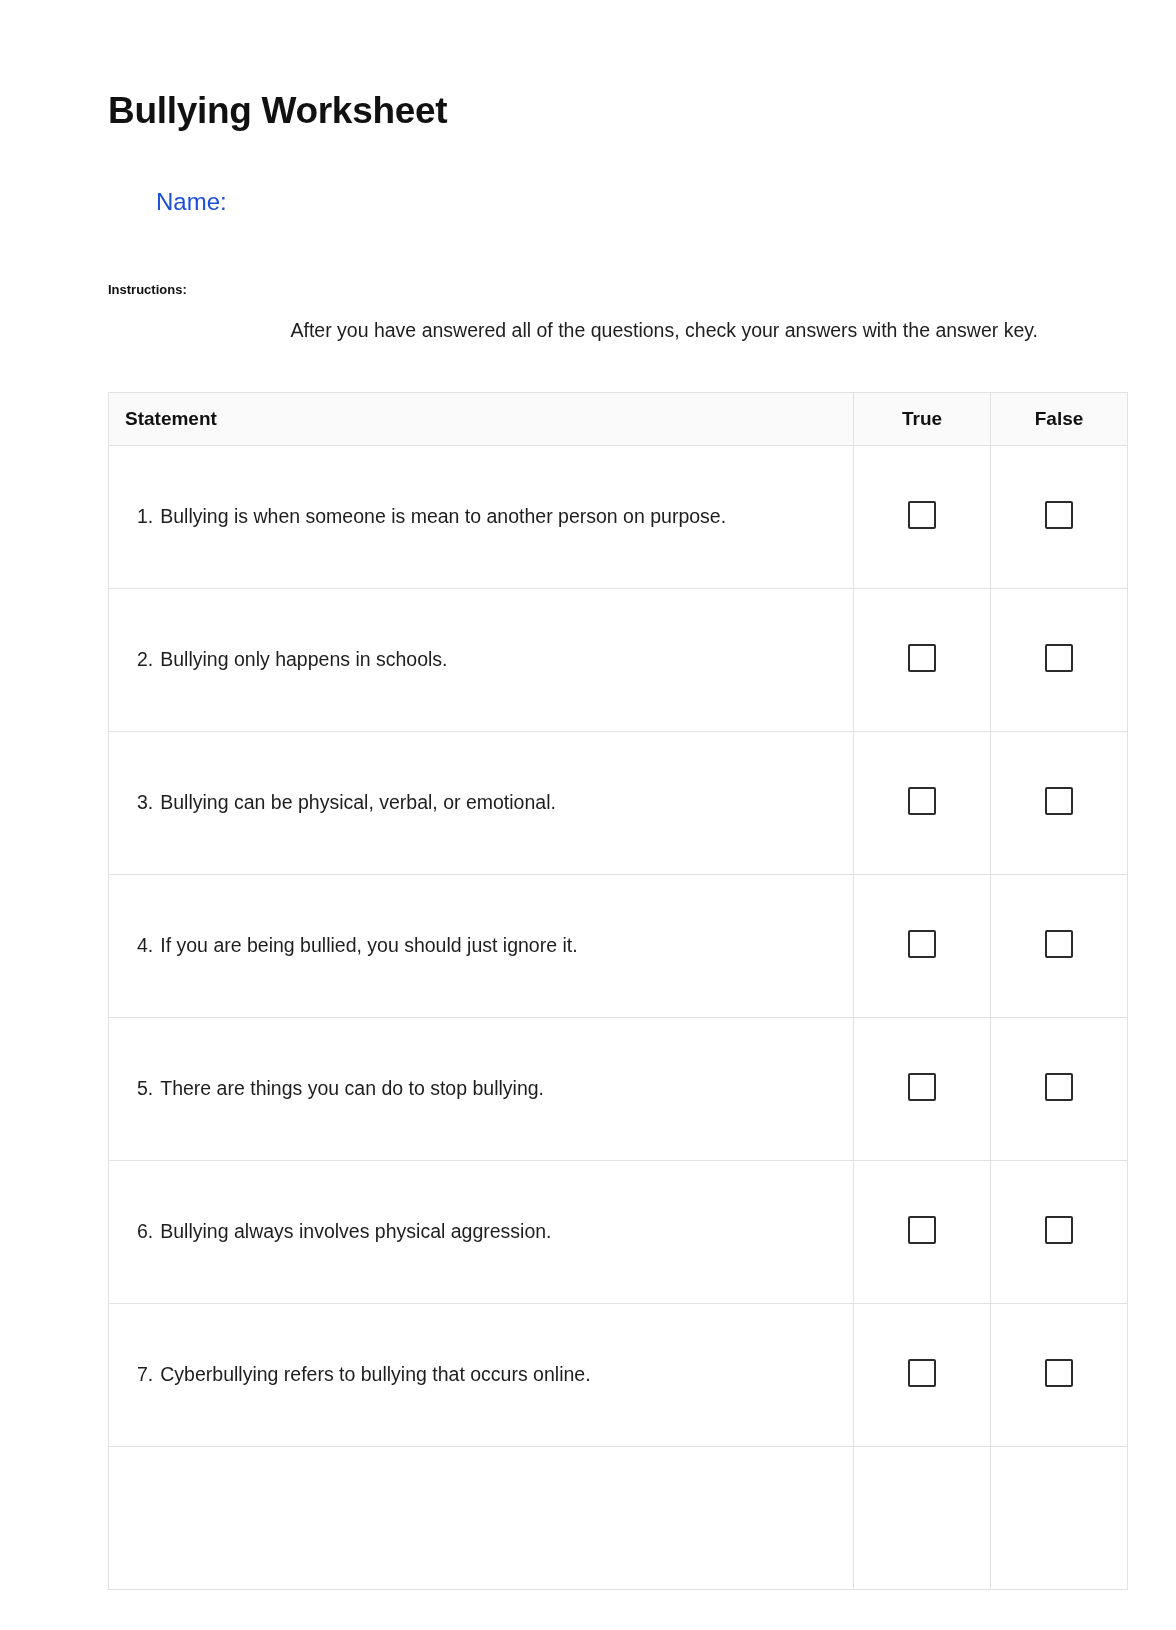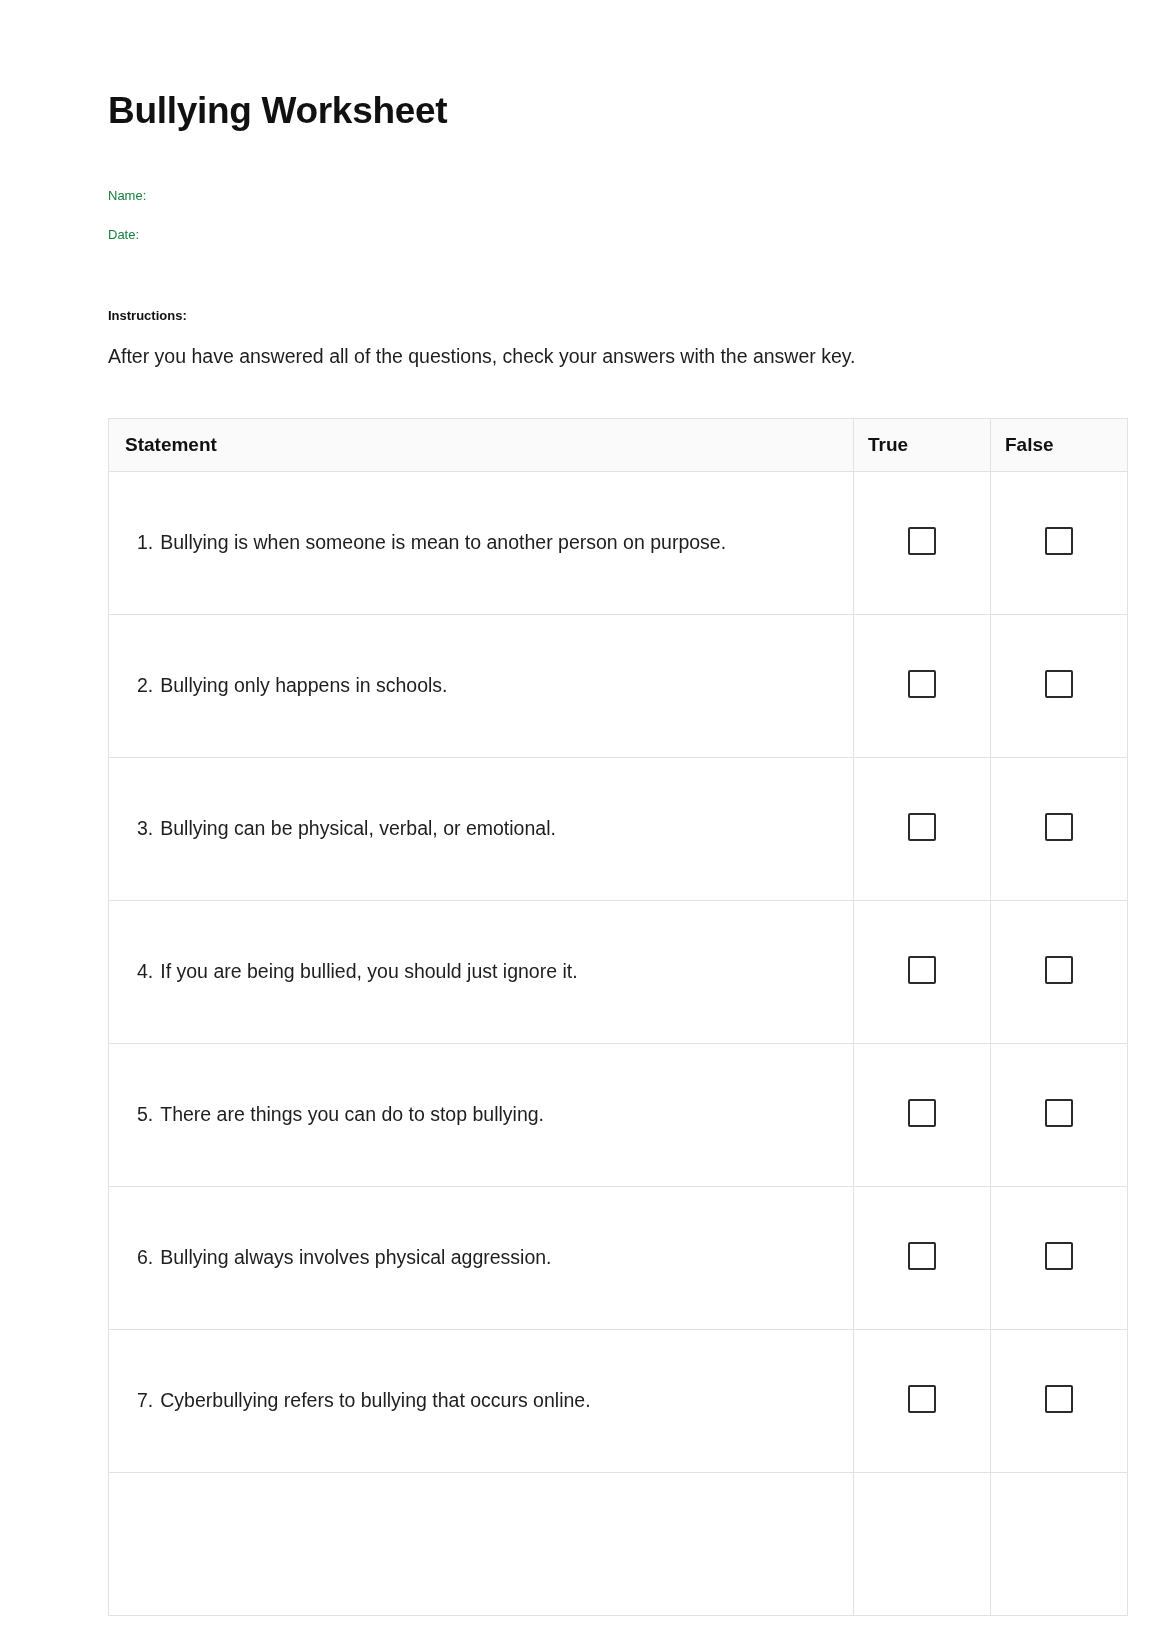--- a/index.html
+++ b/index.html
@@ -24,23 +24,24 @@
   .title {
     text-align: left;
     font-size: 37px;
     font-weight: bold;
     letter-spacing: -0.3px;
     margin: 0 0 0 0;
     padding-top: 16px;
     color: #111111;
   }
   .field-row {
-    font-size: 13px;
-    color: #15803d;
+    font-size: 24px;
+    color: #1d4ed8;
     margin-top: 0;
+    margin-left: 48px;
   }
   .field-name {
     margin-top: 56px;
   }
   .field-date {
     margin-top: 24px;
   }
   .instructions-heading {
     font-size: 13px;
     font-weight: bold;
@@ -48,20 +49,21 @@
     margin-top: 66px;
   }
   .instructions-text {
     font-size: 19.5px;
     line-height: 1.33;
     color: #1e1e1e;
     margin-top: 21px;
     max-width: 930px;
   }
   .instructions-text.second {
+    text-align: right;
   }
   table.worksheet {
     margin-top: 48px;
     border-collapse: collapse;
     width: 960px;
     table-layout: fixed;
   }
   table.worksheet th,
   table.worksheet td {
     border: 1px solid #e2e2e2;
@@ -75,21 +77,21 @@
     height: 52px;
     padding: 0 14px;
   }
   th.col-statement {
     text-align: left;
     width: 714px;
     padding-left: 16px !important;
     margin-top: 20px;
   }
   th.col-true, th.col-false {
-    text-align: left;
+    text-align: center;
     width: 108px;
   }
   td.statement-cell {
     font-size: 19.5px;
     line-height: 1.3;
     color: #1e1e1e;
     padding: 26px 18px 26px 28px;
     height: 90px;
   }
   td.statement-cell .stmt-inner {
@@ -115,21 +117,20 @@
   }
 </style>
 </head>
 <body>
 
 <div class="page">
 
   <h1 class="title">Bullying Worksheet</h1>
 
   <div class="field-row field-name">Name:</div>
-  <div class="field-row field-date">Date:</div>
 
   <div class="instructions-heading">Instructions:</div>
   <div class="instructions-text second">After you have answered all of the questions, check your answers with the answer key.</div>
 
   <table class="worksheet">
     <thead>
       <tr>
         <th class="col-statement">Statement</th>
         <th class="col-true">True</th>
         <th class="col-false">False</th>

